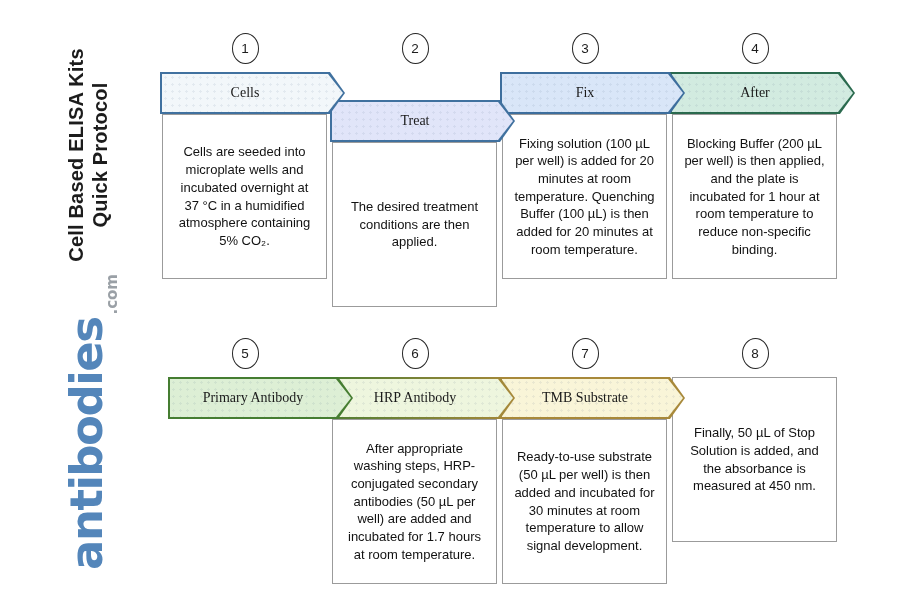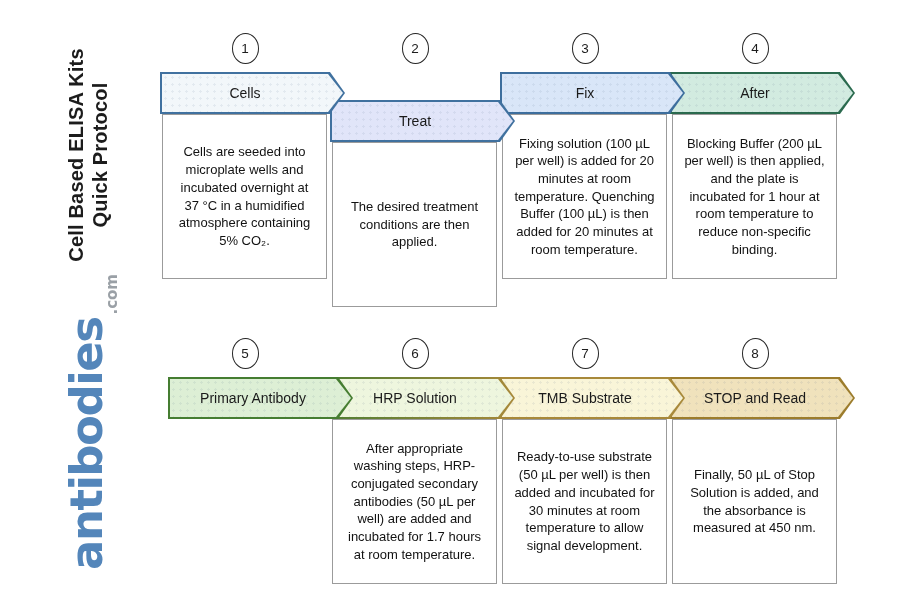--- a/index.html
+++ b/index.html
@@ -70,20 +70,21 @@
     background: #ffffff;
     display: flex; align-items: center; justify-content: center;
     font-size: 13.5px;
     color: #1d1d1d;
   }
 
   .banner {
     position: relative;
     height: 42px;
     width: 185px;           
+    font-family: Liberation Serif, serif;
   }
   .banner-border {
     position: absolute; inset: 0;
     clip-path: polygon(0 0, calc(100% - 15px) 0, 100% 50%, calc(100% - 15px) 100%, 0 100%);
   }
   .banner-fill {
     position: absolute; inset: 2px;
     clip-path: polygon(0 0, calc(100% - 15px) 0, 100% 50%, calc(100% - 15px) 100%, 0 100%);
     background-image: radial-gradient(circle, rgba(90,110,140,0.10) 1px, transparent 1.3px);
     background-size: 7px 7px;
@@ -193,21 +194,21 @@
     </div>
   </div>
 
   <div class="step-col">
     <div class="circle">
       <span>6</span>
     </div>
     <div class="banner" style="z-index: 49;">
       <div class="banner-border" style="background: linear-gradient(90deg, rgb(79, 125, 51), rgb(168, 137, 58));"></div>
       <div class="banner-fill" style="background-color: rgb(238, 246, 222);"></div>
-      <div class="banner-label">HRP Solution</div>
+      <div class="banner-label">HRP Antibody</div>
     </div>
     <div class="desc-box">
       <span>After appropriate washing steps, HRP-conjugated secondary antibodies (50 µL per well) are added and incubated for 1.7 hours at room temperature.</span>
     </div>
   </div>
 
   <div class="step-col">
     <div class="circle">
       <span>7</span>
     </div>
@@ -218,23 +219,18 @@
     </div>
     <div class="desc-box">
       <span>Ready-to-use substrate (50 µL per well) is then added and incubated for 30 minutes at room temperature to allow signal development.</span>
     </div>
   </div>
 
   <div class="step-col">
     <div class="circle">
       <span>8</span>
     </div>
-    <div class="banner" style="z-index: 47;">
-      <div class="banner-border" style="background: rgb(156, 124, 44);"></div>
-      <div class="banner-fill" style="background-color: rgb(240, 226, 188);"></div>
-      <div class="banner-label">STOP and Read</div>
-    </div>
     <div class="desc-box">
       <span>Finally, 50 µL of Stop Solution is added, and the absorbance is measured at 450 nm.</span>
     </div>
   </div>
 </div>
 </div>
 
 </body></html>

